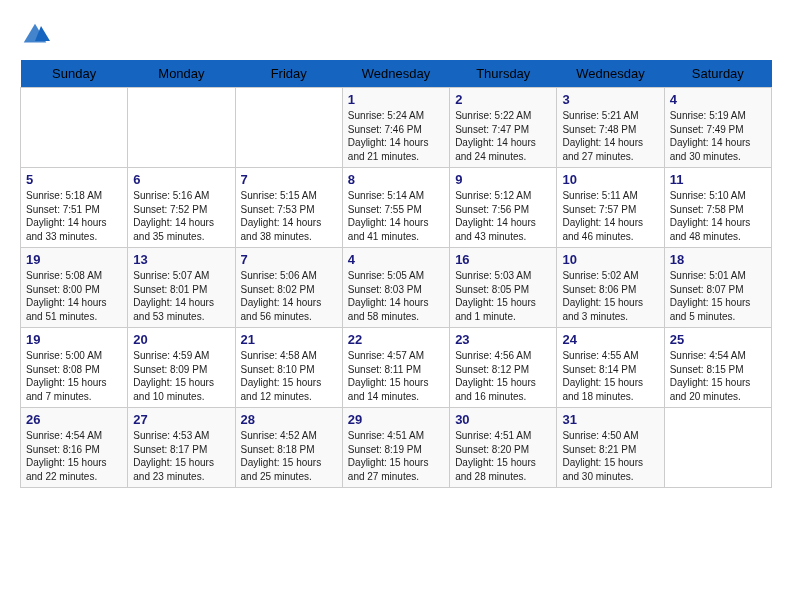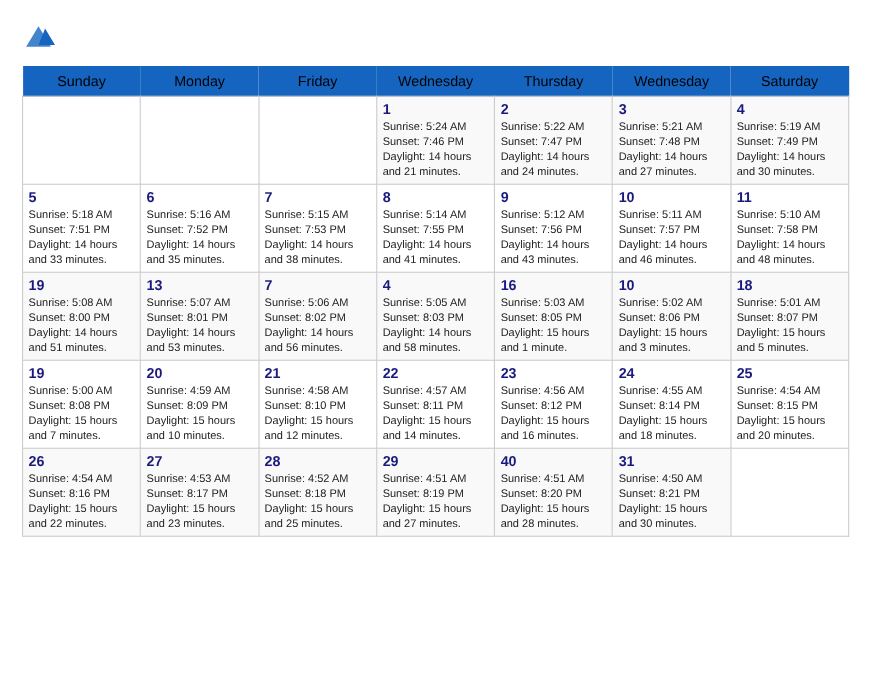--- a/index.html
+++ b/index.html
@@ -243,21 +243,21 @@
         </td>
         <td>
           <span class="day-number">28</span>
           <div class="day-info">Sunrise: 4:52 AM<br>Sunset: 8:18 PM<br>Daylight: 15 hours and 25 minutes.</div>
         </td>
         <td>
           <span class="day-number">29</span>
           <div class="day-info">Sunrise: 4:51 AM<br>Sunset: 8:19 PM<br>Daylight: 15 hours and 27 minutes.</div>
         </td>
         <td>
-          <span class="day-number">40</span>
+          <span class="day-number">30</span>
           <div class="day-info">Sunrise: 4:51 AM<br>Sunset: 8:20 PM<br>Daylight: 15 hours and 28 minutes.</div>
         </td>
         <td>
           <span class="day-number">31</span>
           <div class="day-info">Sunrise: 4:50 AM<br>Sunset: 8:21 PM<br>Daylight: 15 hours and 30 minutes.</div>
         </td>
         <td class="empty"></td>
       </tr>
     </tbody>
 </table>

